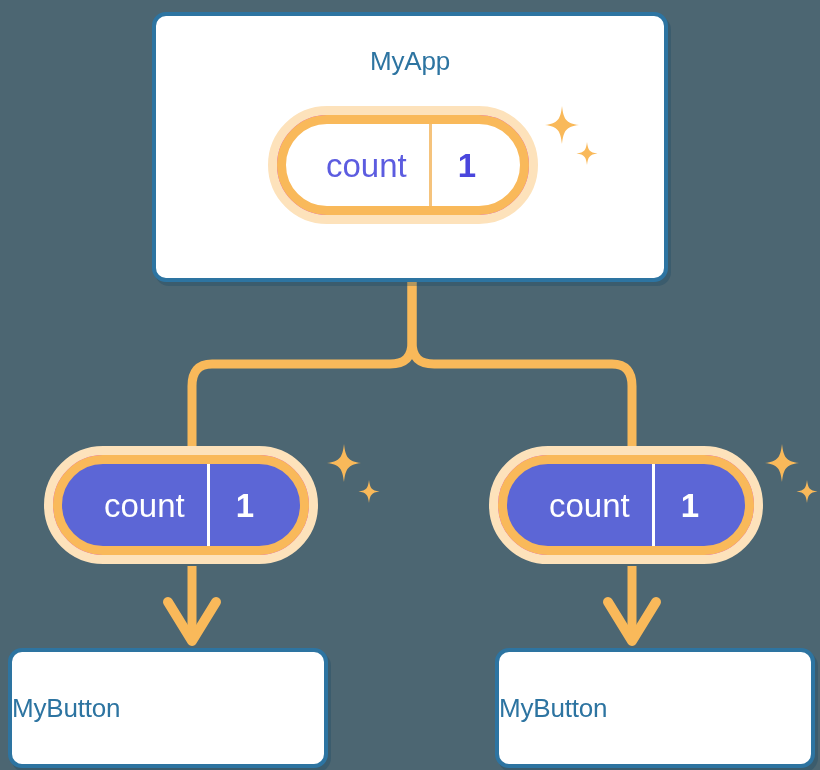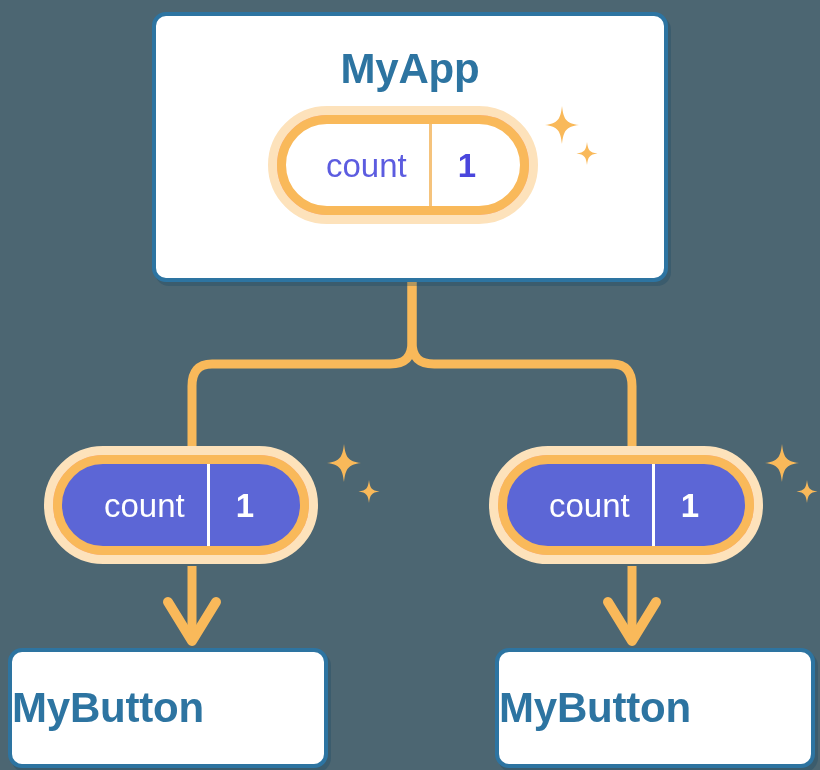--- a/index.html
+++ b/index.html
@@ -40,22 +40,22 @@
     border-radius: 14px;
     box-shadow: 3px 4px 0 rgba(20,70,100,0.30);
     display: flex;
     align-items: center;
     justify-content: flex-start;
     z-index: 3;
   }
 
   .comp-title {
     color: #2d74a1;
-    font-size: 42px;
-    font-weight: 700;
+    font-size: 26px;
+    font-weight: 400;
     letter-spacing: -0.2px;
     line-height: 1;
     white-space: nowrap;
   }
 
   
   #root-card {
     left: 152px;
     top: 12px;
     width: 516px;
@@ -85,21 +85,21 @@
     z-index: 4;
   }
 
   
   .pill {
     position: relative;
     display: flex;
     align-items: stretch;
     border: 9px solid #fde2bb;
     border-radius: 999px;
-    background: #fca5a5;
+    background: #d946ef;
   }
 
   .pill-inner {
     display: flex;
     align-items: stretch;
     border: 9px solid #f9b95a;
     border-radius: 999px;
     overflow: hidden;
   }
 

